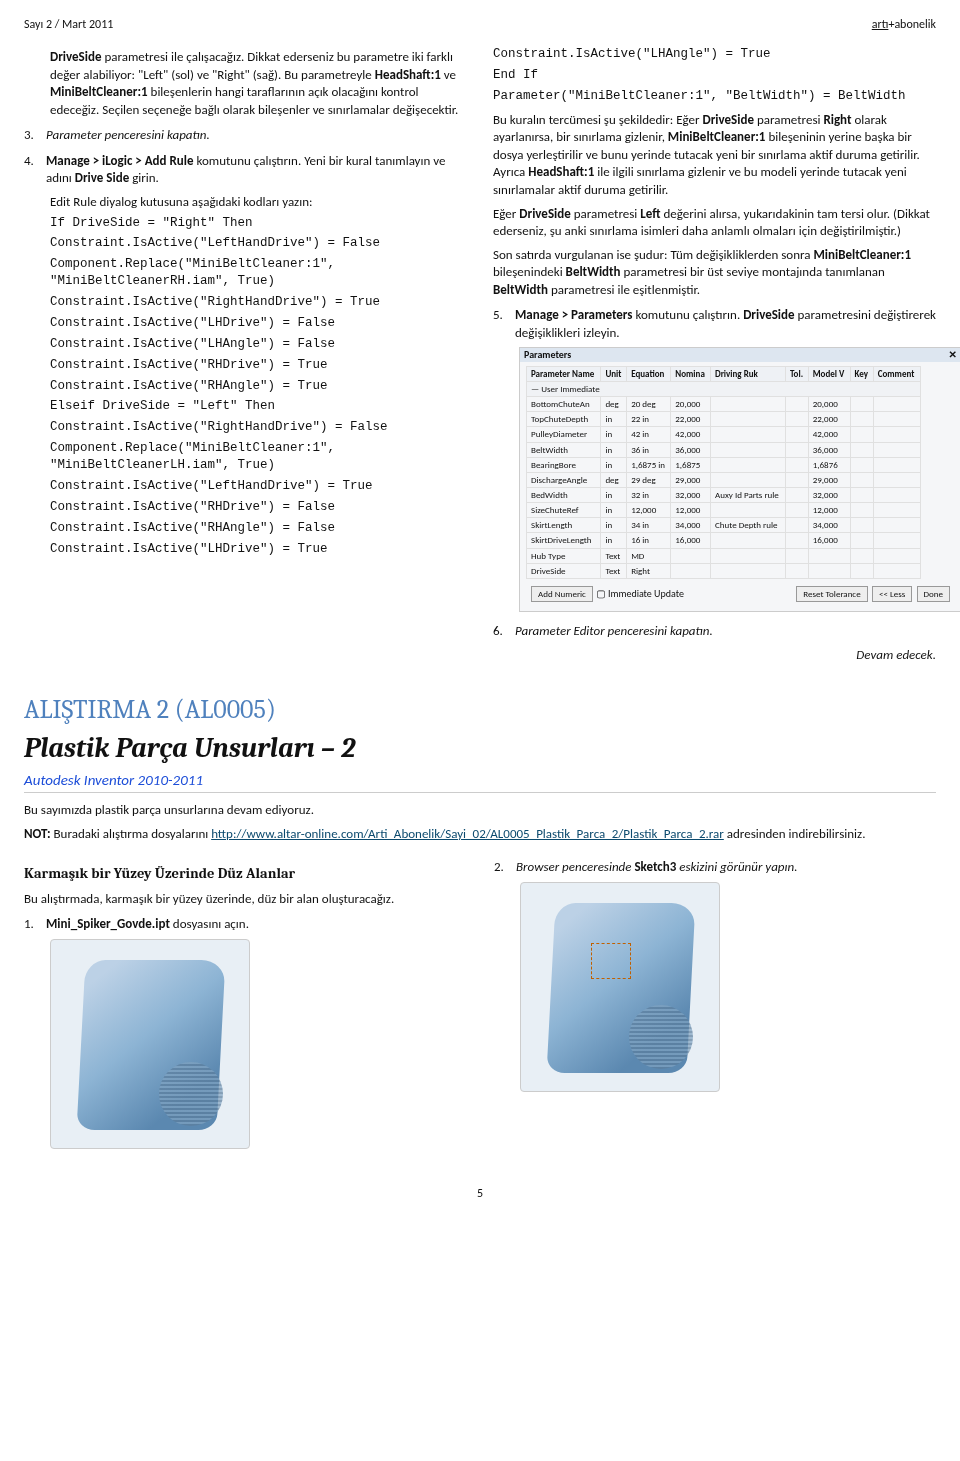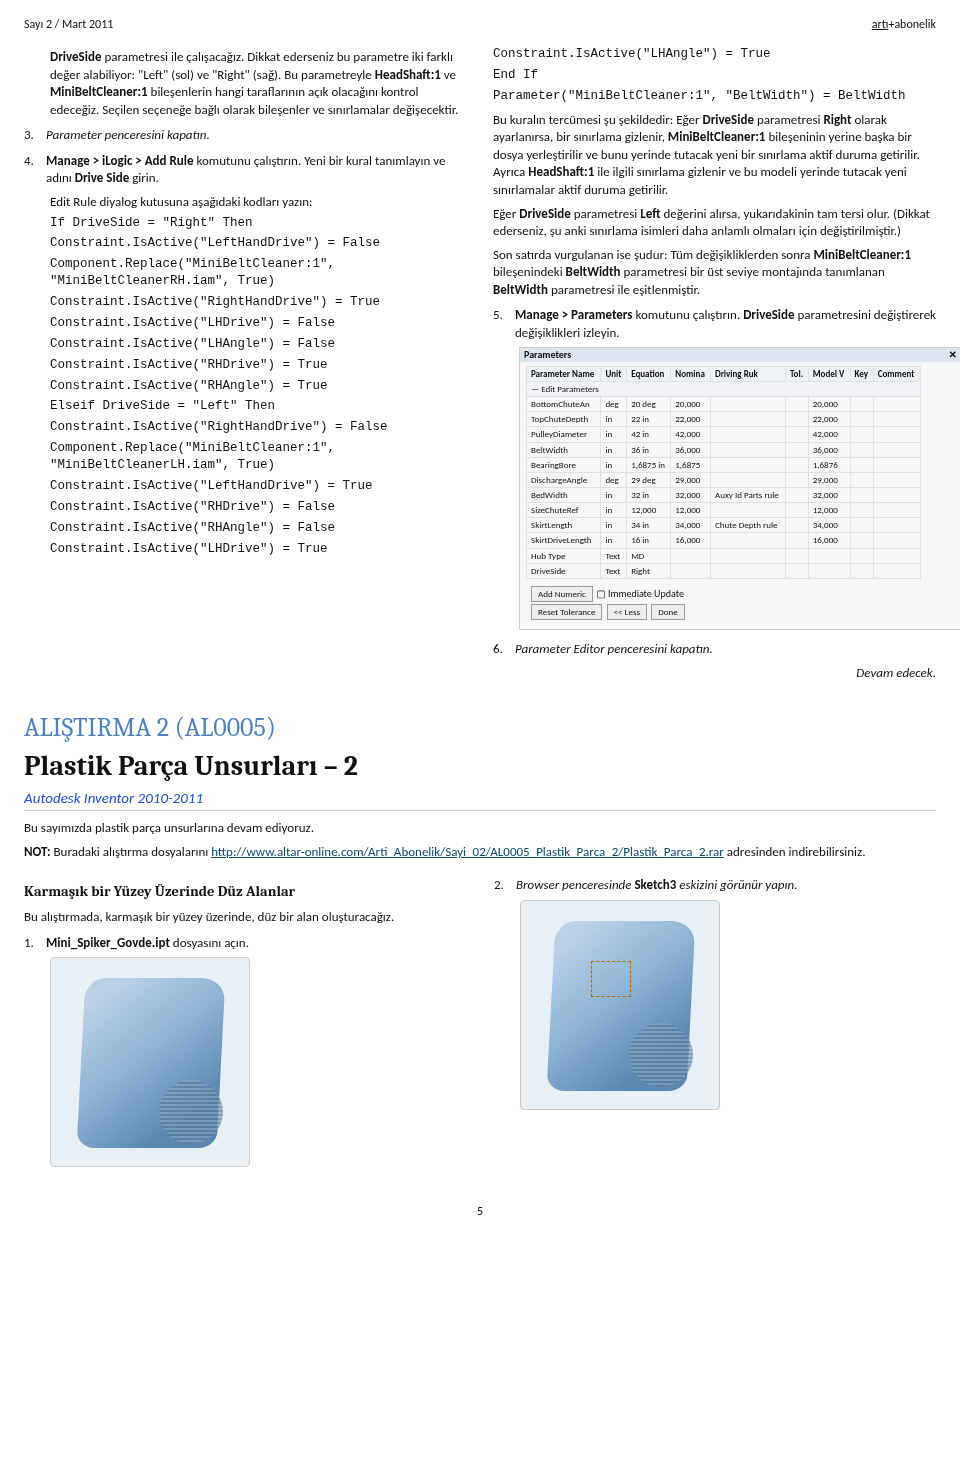--- a/index.html
+++ b/index.html
@@ -18,30 +18,30 @@
   .header .brand { font-size:12px; }
   .header .brand .u { text-decoration:underline; }
   .columns { display:flex; gap:26px; }
   .col { width:50%; }
   .step { display:flex; margin:8px 0 4px 0; }
   .step .num { min-width:22px; }
   .codeblock { font-family:"Courier New",monospace; font-size:12.5px; margin:4px 0 4px 26px; }
   .para { margin:6px 0 2px 26px; }
   .para2 { margin:6px 0 2px 0; }
   .h1blue { color:#4f81bd; font-size:26px; font-weight:400; margin-top:30px; font-family:Cambria, serif;}
-  .h1black { font-size:28px; font-weight:bold; margin-top:2px; font-family:Cambria, serif;}
+  .h1black { font-size:28px; font-weight:bold; margin-top:2px; font-family:Cambria, serif;font-style:italic;}
   .sub { color:#1d4ed8; font-style:italic; font-size:15px; margin-top:2px; }
   .link { color:#0c4a6e; text-decoration:underline; }
   .section-h { font-weight:bold; font-size:14.5px; margin-top:14px; font-family:Cambria,serif;}
   .imgph { width:100%; border:1px solid #ccc; margin:6px 0 10px 26px; padding:6px; font-size:10px; background:#f5f6f8;}
   .table { border-collapse:collapse; width:92%; font-size:9px; margin:2px 0;border-radius:22px;}
   .table th,.table td { border:1px solid #e0e0e0; padding:1px 4px; text-align:left;}
   .table th { background:#eef1f5; }
   .dlgbtn { display:inline-block; border:1px solid #999; background:#eee; padding:1px 6px; font-size:9px; margin:1px;}
-  .dlgfoot { display:flex; justify-content:space-between; margin-top:4px; padding:2px 4px;flex-direction:column;}
+  .dlgfoot { display:flex; justify-content:space-between; margin-top:4px; padding:2px 4px;}
   .footer { text-align:center; margin-top:30px; font-size:12px;}
   .imgbox { width:200px; height:210px; background: #e8eff5; border:1px solid #ccc; margin:6px 0 6px 26px; position:relative; border-radius:4px;}
   .shape {
     position:absolute; left:30px; top:20px; width:140px; height:170px;
     background: linear-gradient(140deg,#bcd1e6 10%,#8db4d4 45%,#5b88b0 80%);
     border-radius:20px 24px 18px 18px / 22px 22px 16px 16px;
     transform: skewX(-3deg);
   }
   .grill {
     position:absolute; bottom:22px; right:26px; width:64px; height:64px;
@@ -139,21 +139,21 @@
               <th>Nomina</th>
               <th>Driving Ruk</th>
               <th>Tol.</th>
               <th>Model V</th>
               <th>Key</th>
               <th>Comment</th>
             </tr>
           </thead>
         <tbody id="param-tbody">
             <tr>
-              <td colspan="9" style="background: rgb(240, 242, 245);">— Edit Parameters</td>
+              <td colspan="9" style="background: rgb(240, 242, 245);">— User Immediate</td>
             </tr>
             <tr>
               <td>BottomChuteAn</td>
               <td>deg</td>
               <td>20 deg</td>
               <td>20,000</td>
               <td></td>
               <td></td>
               <td>20,000</td>
               <td></td>

